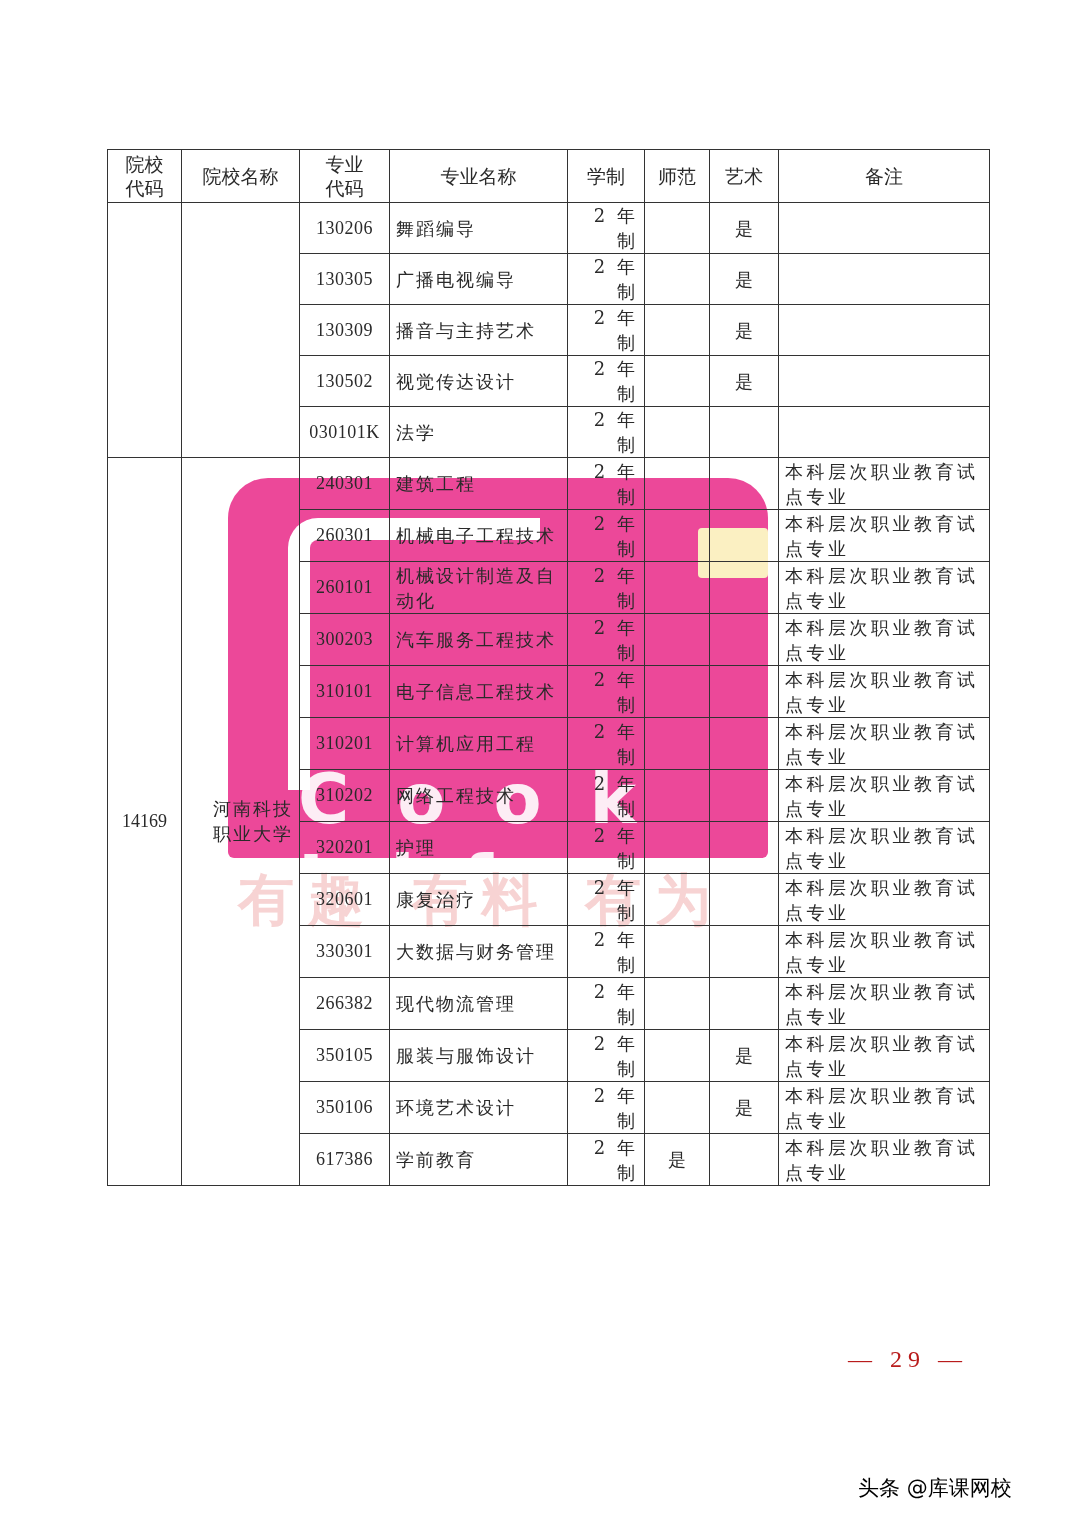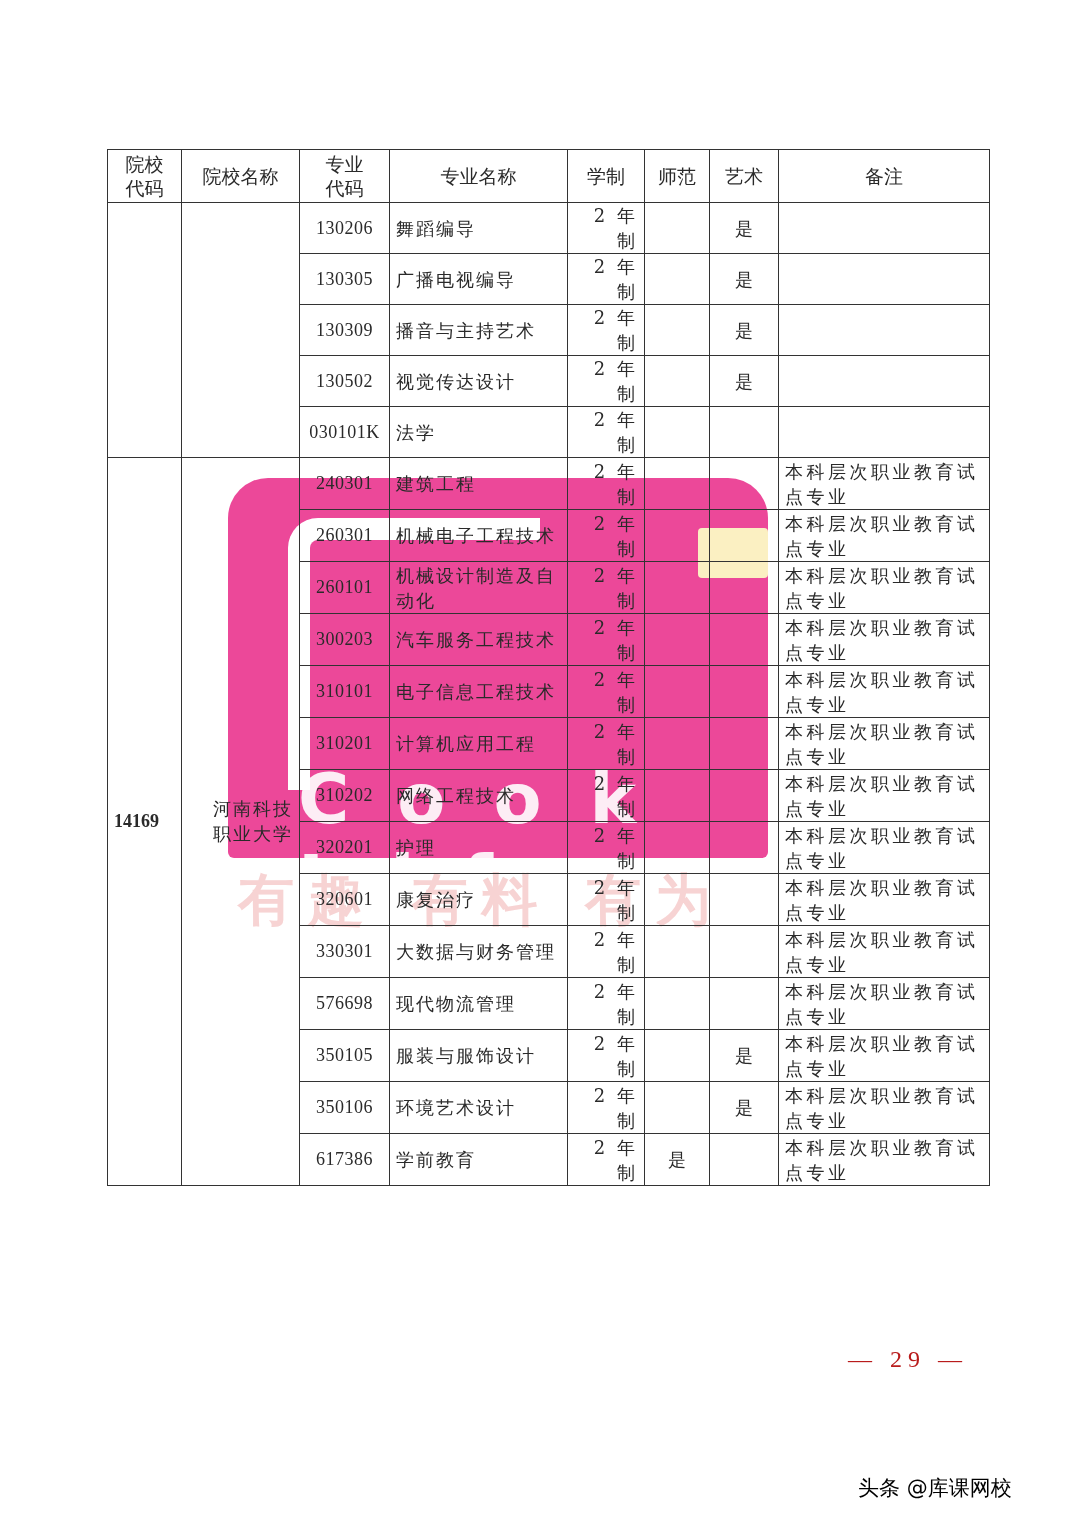--- a/index.html
+++ b/index.html
@@ -43,21 +43,21 @@
     font-family: "DejaVu Sans", "Liberation Sans", sans-serif; font-weight: normal;
     font-size: 19px; text-align: center; height: 52px; line-height: 24px; padding: 0 4px;
   }
   td.c-majorcode { text-align: center; font-family: "Liberation Serif", serif; letter-spacing: 0.5px; }
   td.c-majorname { padding-left: 10px; letter-spacing: 2px; margin-top: 48px; }
   td.c-duration { text-align: right; letter-spacing: 3px; }
   td.c-flag { text-align: center; }
   td.c-remark { padding-left: 8px; padding-right: 4px; letter-spacing: 3.5px; font-size: 18px; line-height: 25px; }
   tr.short td { height: 30px; }
   tr.tall td { height: 51px; }
-  td.school-code { text-align: left; font-family: "Liberation Serif", serif; font-weight: bold; }
+  td.school-code { text-align: center; font-family: "Liberation Serif", serif; }
   td.school-name { text-align: right; letter-spacing: 2px; font-family: Liberation Serif, serif; }
   .page-number {
     position: absolute; left: 848px; top: 1346px; font-size: 24px; letter-spacing: 6px;
     font-family: "Liberation Serif", serif; color: #b91c1c;
   }
   .footer-credit {
     position: absolute; left: 858px; top: 1474px; font-family: "DejaVu Sans", sans-serif;
     font-size: 21px; color: #000000; text-shadow: 1px 1px 0 #fff, -1px -1px 0 #fff;
   }
 </style>
@@ -215,21 +215,21 @@
       </tr>
       <tr class="tall">
         <td class="c-majorcode">330301</td>
         <td class="c-majorname">大数据与财务管理</td>
         <td class="c-duration">2 年制</td>
         <td class="c-flag"></td>
         <td class="c-flag"></td>
         <td class="c-remark">本科层次职业教育试点专业</td>
       </tr>
       <tr class="tall">
-        <td class="c-majorcode">576698</td>
+        <td class="c-majorcode">266382</td>
         <td class="c-majorname">现代物流管理</td>
         <td class="c-duration">2 年制</td>
         <td class="c-flag"></td>
         <td class="c-flag"></td>
         <td class="c-remark">本科层次职业教育试点专业</td>
       </tr>
       <tr class="tall">
         <td class="c-majorcode">350105</td>
         <td class="c-majorname">服装与服饰设计</td>
         <td class="c-duration">2 年制</td>

